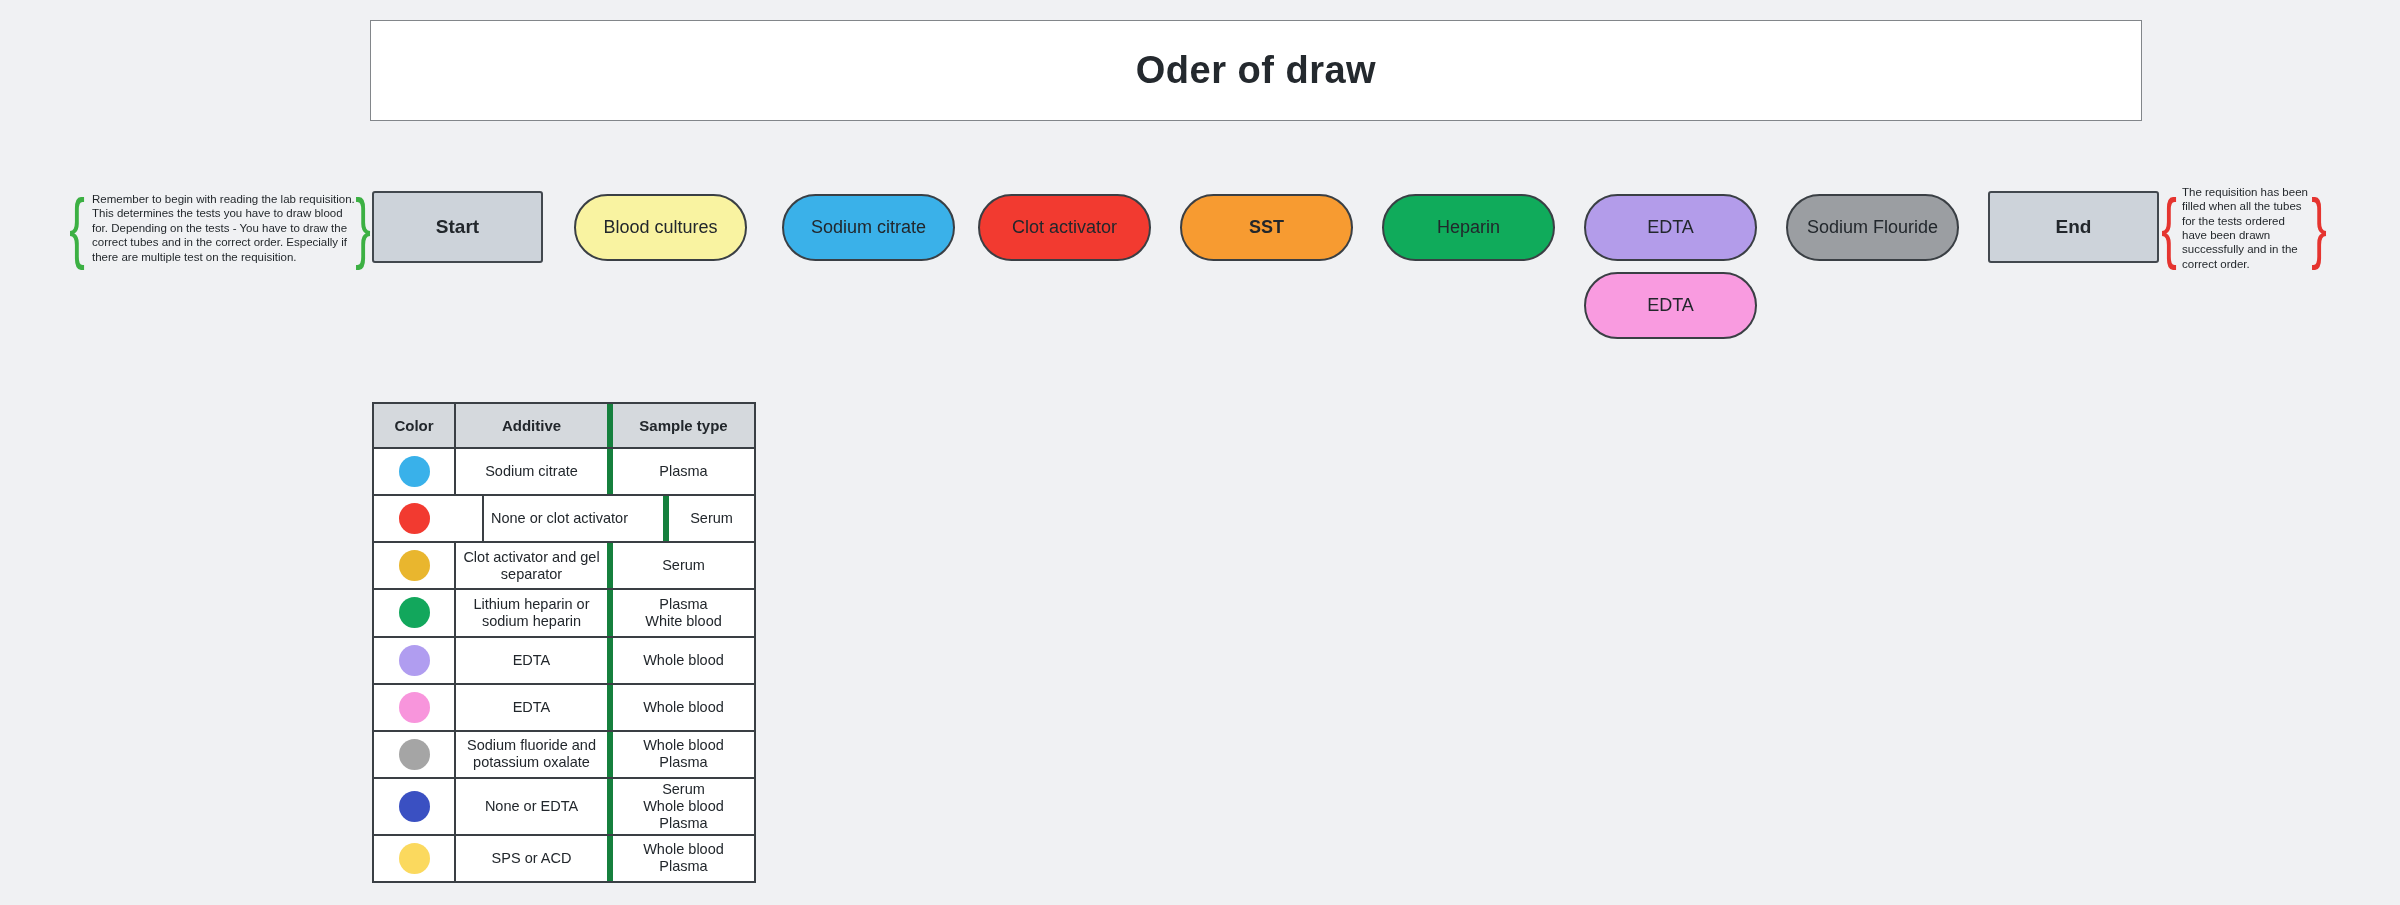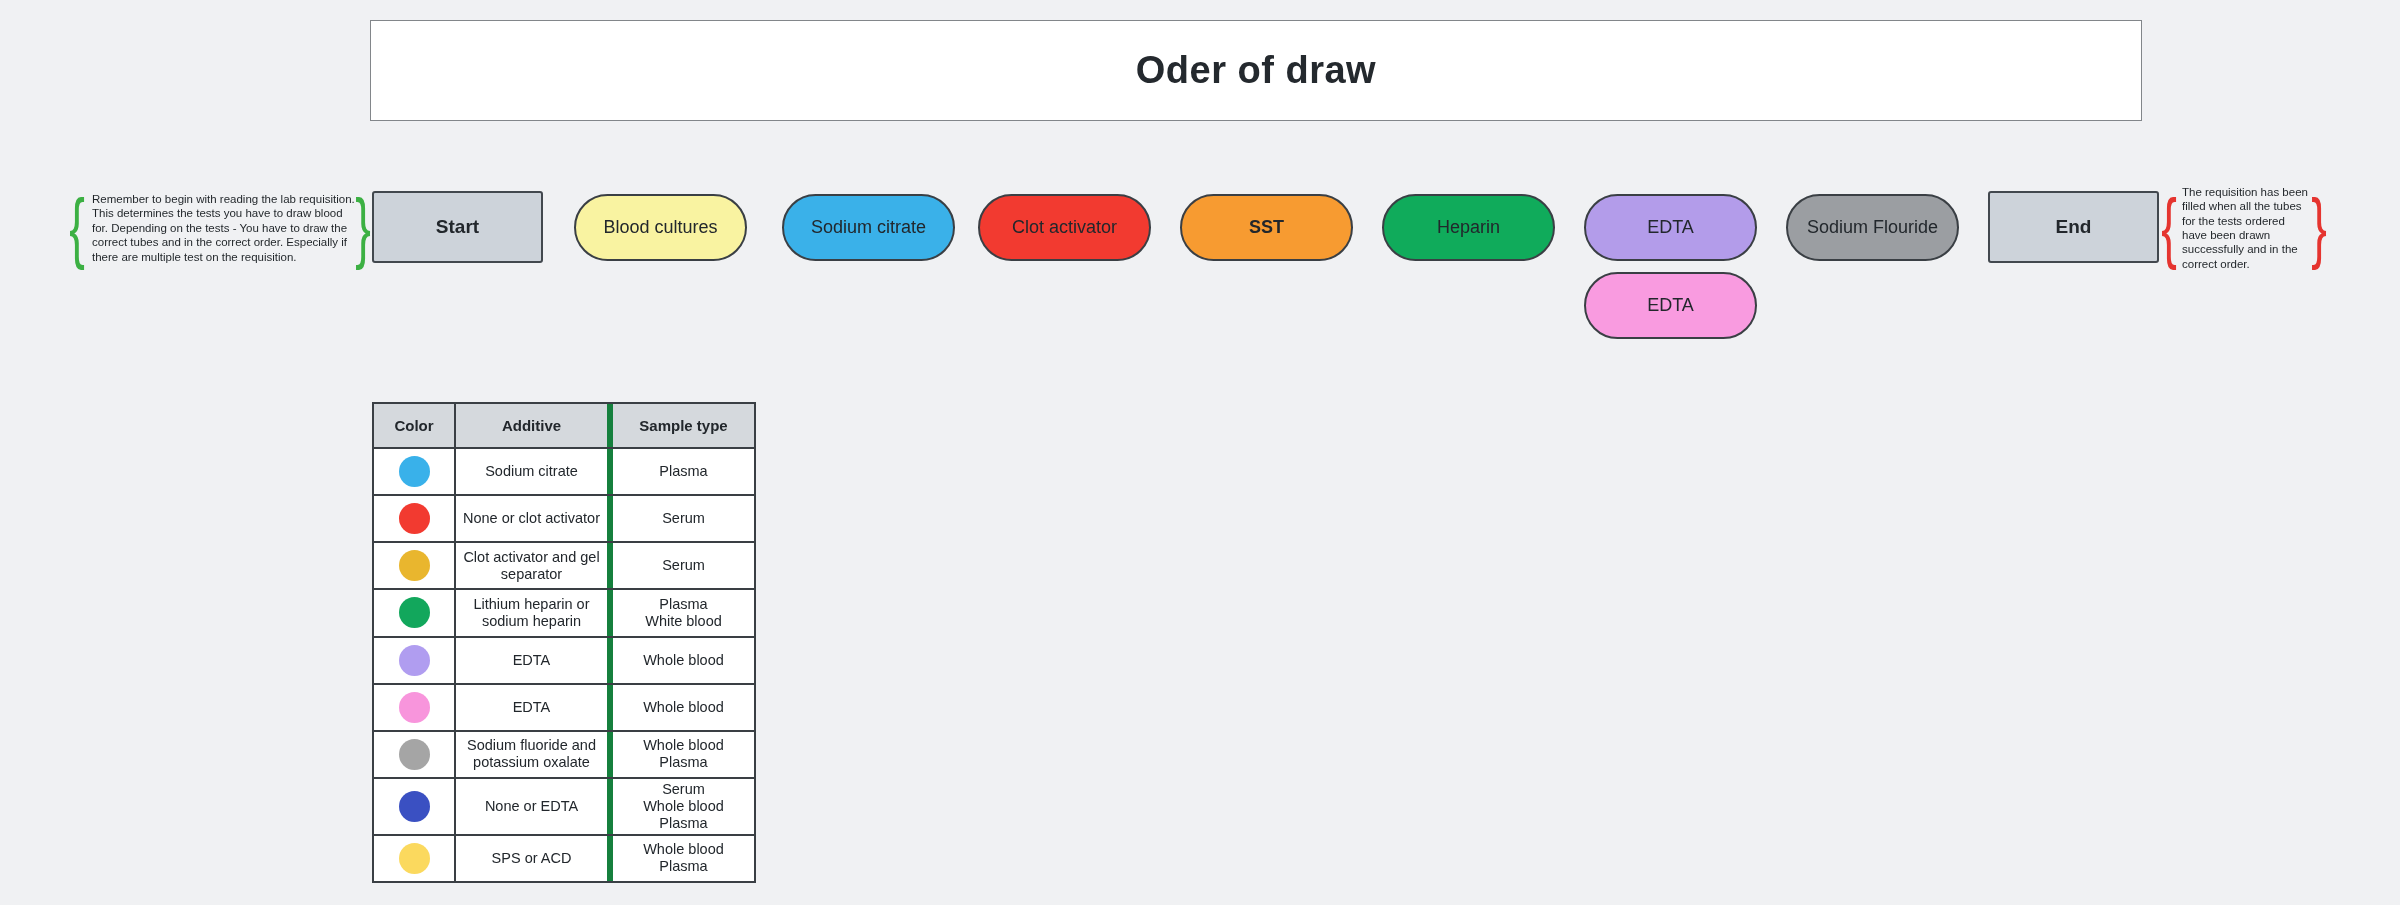--- a/index.html
+++ b/index.html
@@ -146,21 +146,21 @@
       <div class="t-cell col-color">Color</div>
       <div class="t-cell col-additive">Additive</div>
       <div class="t-cell col-sample">Sample type</div>
     </div>
     <div id="table-body" style="display:flex;flex-direction:column;flex:1">
         <div class="t-row" style="flex: 1 1 0%;">
           <div class="t-cell col-color"><span class="dot" style="background: rgb(57, 177, 234);"></span></div>
           <div class="t-cell col-additive">Sodium citrate</div>
           <div class="t-cell col-sample">Plasma</div>
         </div>
-        <div class="t-row" style="flex: 1 1 0%;">
+        <div class="t-row" style="flex: 1 1 0%; gap: 28px;">
           <div class="t-cell col-color"><span class="dot" style="background: rgb(242, 58, 48);"></span></div>
           <div class="t-cell col-additive">None or clot activator</div>
           <div class="t-cell col-sample">Serum</div>
         </div>
         <div class="t-row" style="flex: 1 1 0%;">
           <div class="t-cell col-color"><span class="dot" style="background: rgb(233, 182, 46);"></span></div>
           <div class="t-cell col-additive">Clot activator and gel separator</div>
           <div class="t-cell col-sample">Serum</div>
         </div>
         <div class="t-row" style="flex: 1 1 0%;">

